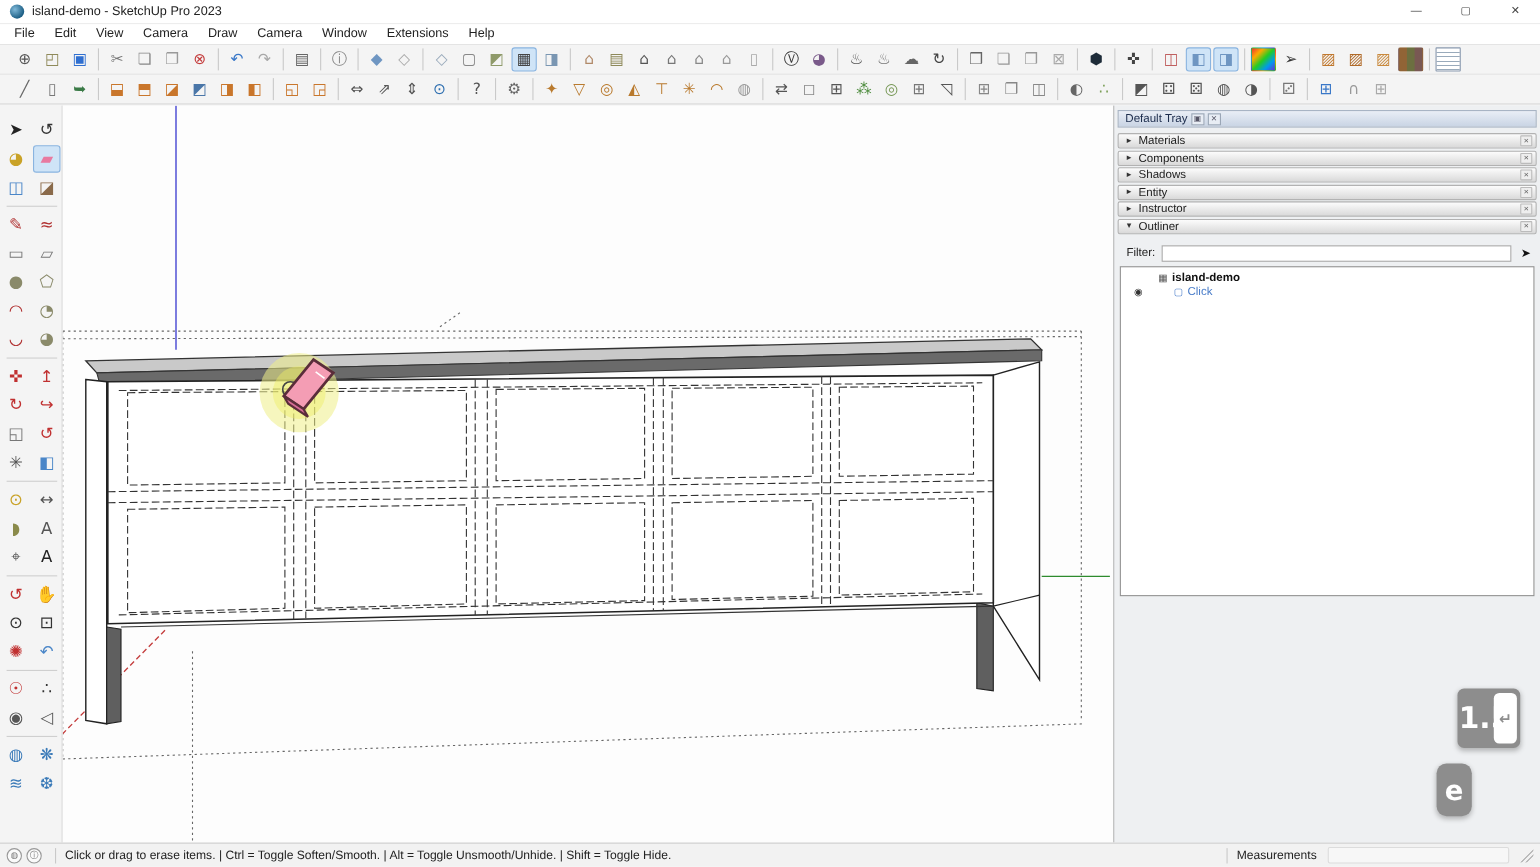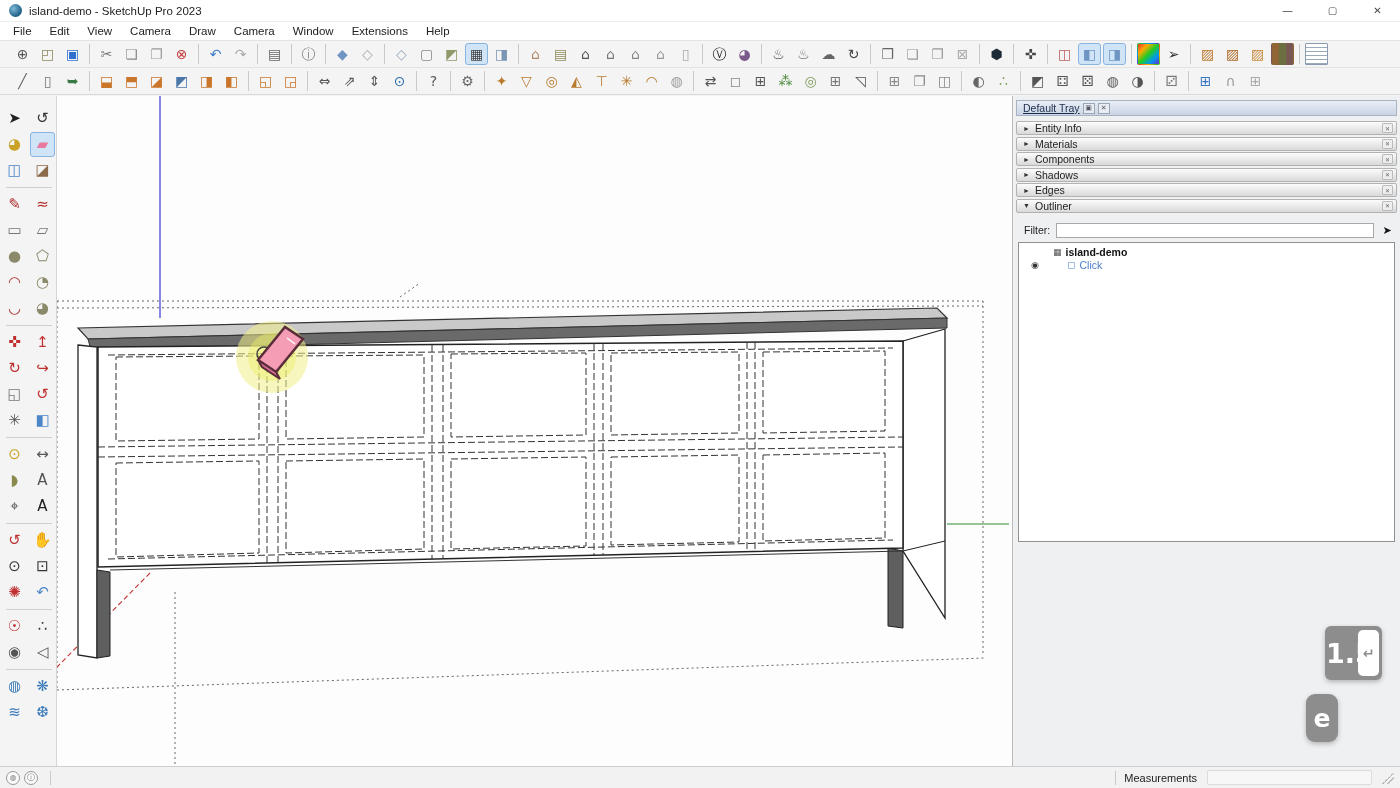--- a/index.html
+++ b/index.html
@@ -37,21 +37,21 @@
   .ltool.active { background:#cfe4f7; border-color:#8ab4e0; }
   .ltool-sep { grid-column:1 / -1; height:1px; background:#cfcfcf; margin:3px 4px; }
 
   
   #viewport { position:absolute; left:57px; top:96px; width:955px; bottom:22px; background:#fdfdfd; overflow:hidden; }
   #viewport svg { display:block; }
 
   
   #tray { position:absolute; right:0; top:96px; width:388px; bottom:22px; background:#eef0f2; border-left:1px solid #b9b9b9; padding:4px 3px 0 3px; }
   #tray-titlebar { height:16px; background:linear-gradient(#e9eef6,#c9d4e4); border:1px solid #a8b4c4; display:flex; align-items:center; padding:0 3px 0 6px; }
-  #tray-title { font-size:10.5px; color:#1c2c4c;text-decoration:underline; }
+  #tray-title { font-size:10.5px; color:#1c2c4c; }
   .tray-winbtn { width:12px; height:11px; margin-left:3px; border:1px solid #9aa6b6; background:#e8edf4; font-size:7px; color:#556; display:flex; align-items:center; justify-content:center; margin-left:auto0; }
   #tray-titlebar .tray-winbtn:first-of-type { margin-left:auto; }
   #tray-sections { margin-top:5px; }
   .tray-section { height:14px; margin-bottom:1.5px; background:linear-gradient(#fcfcfc,#d9d9d9); border:1px solid #b2b2b2; border-radius:2px; display:flex; align-items:center; padding:0 3px 0 6px; }
   .sec-arrow { font-size:7px; color:#333; width:12px; }
   .sec-label { font-size:10.5px; color:#222; }
   .sec-close { margin-left:auto; width:11px; height:10px; border:1px solid #bbb; background:#eee; border-radius:1px; font-size:6px; color:#666; display:flex; align-items:center; justify-content:center; }
 
   #filter-row { display:flex; align-items:center; margin:10px 2px 4px 8px; }
   #filter-label { font-size:10.5px; color:#222; margin-right:6px; }
@@ -369,41 +369,41 @@
 
   <div id="tray">
     <div id="tray-titlebar">
       <span id="tray-title">Default Tray</span>
       <span class="tray-winbtn">▣</span>
       <span class="tray-winbtn">✕</span>
     </div>
     <div id="tray-sections">
         <div class="tray-section">
           <span class="sec-arrow">►</span>
-          <span class="sec-label">Entity Info</span>
-          <span class="sec-close">✕</span>
-        </div>
-        <div class="tray-section">
-          <span class="sec-arrow">►</span>
           <span class="sec-label">Materials</span>
           <span class="sec-close">✕</span>
         </div>
         <div class="tray-section">
           <span class="sec-arrow">►</span>
           <span class="sec-label">Components</span>
           <span class="sec-close">✕</span>
         </div>
         <div class="tray-section">
           <span class="sec-arrow">►</span>
           <span class="sec-label">Shadows</span>
           <span class="sec-close">✕</span>
         </div>
         <div class="tray-section">
           <span class="sec-arrow">►</span>
-          <span class="sec-label">Edges</span>
+          <span class="sec-label">Entity</span>
+          <span class="sec-close">✕</span>
+        </div>
+        <div class="tray-section">
+          <span class="sec-arrow">►</span>
+          <span class="sec-label">Instructor</span>
           <span class="sec-close">✕</span>
         </div>
         <div class="tray-section">
           <span class="sec-arrow">▼</span>
           <span class="sec-label">Outliner</span>
           <span class="sec-close">✕</span>
         </div>
       </div>
 
     <div id="filter-row">
@@ -429,20 +429,21 @@
       <span id="key-value">1.5</span>
       <span id="key-enter">↵</span>
     </div>
     <div id="key-e">e</div>
   </div>
 
   <div id="statusbar">
     <span class="status-icon">◍</span>
     <span class="status-icon">ⓘ</span>
     <span class="status-sep"></span>
+    <span id="status-hint">Click or drag to erase items. | Ctrl = Toggle Soften/Smooth. | Alt = Toggle Unsmooth/Unhide. | Shift = Toggle Hide.</span>
     <div id="status-right">
       <span class="status-sep"></span>
       <span id="meas-label">Measurements</span>
       <span id="meas-input"></span>
       <span id="resize-grip"></span>
     </div>
   </div>
 
 </div>
 

